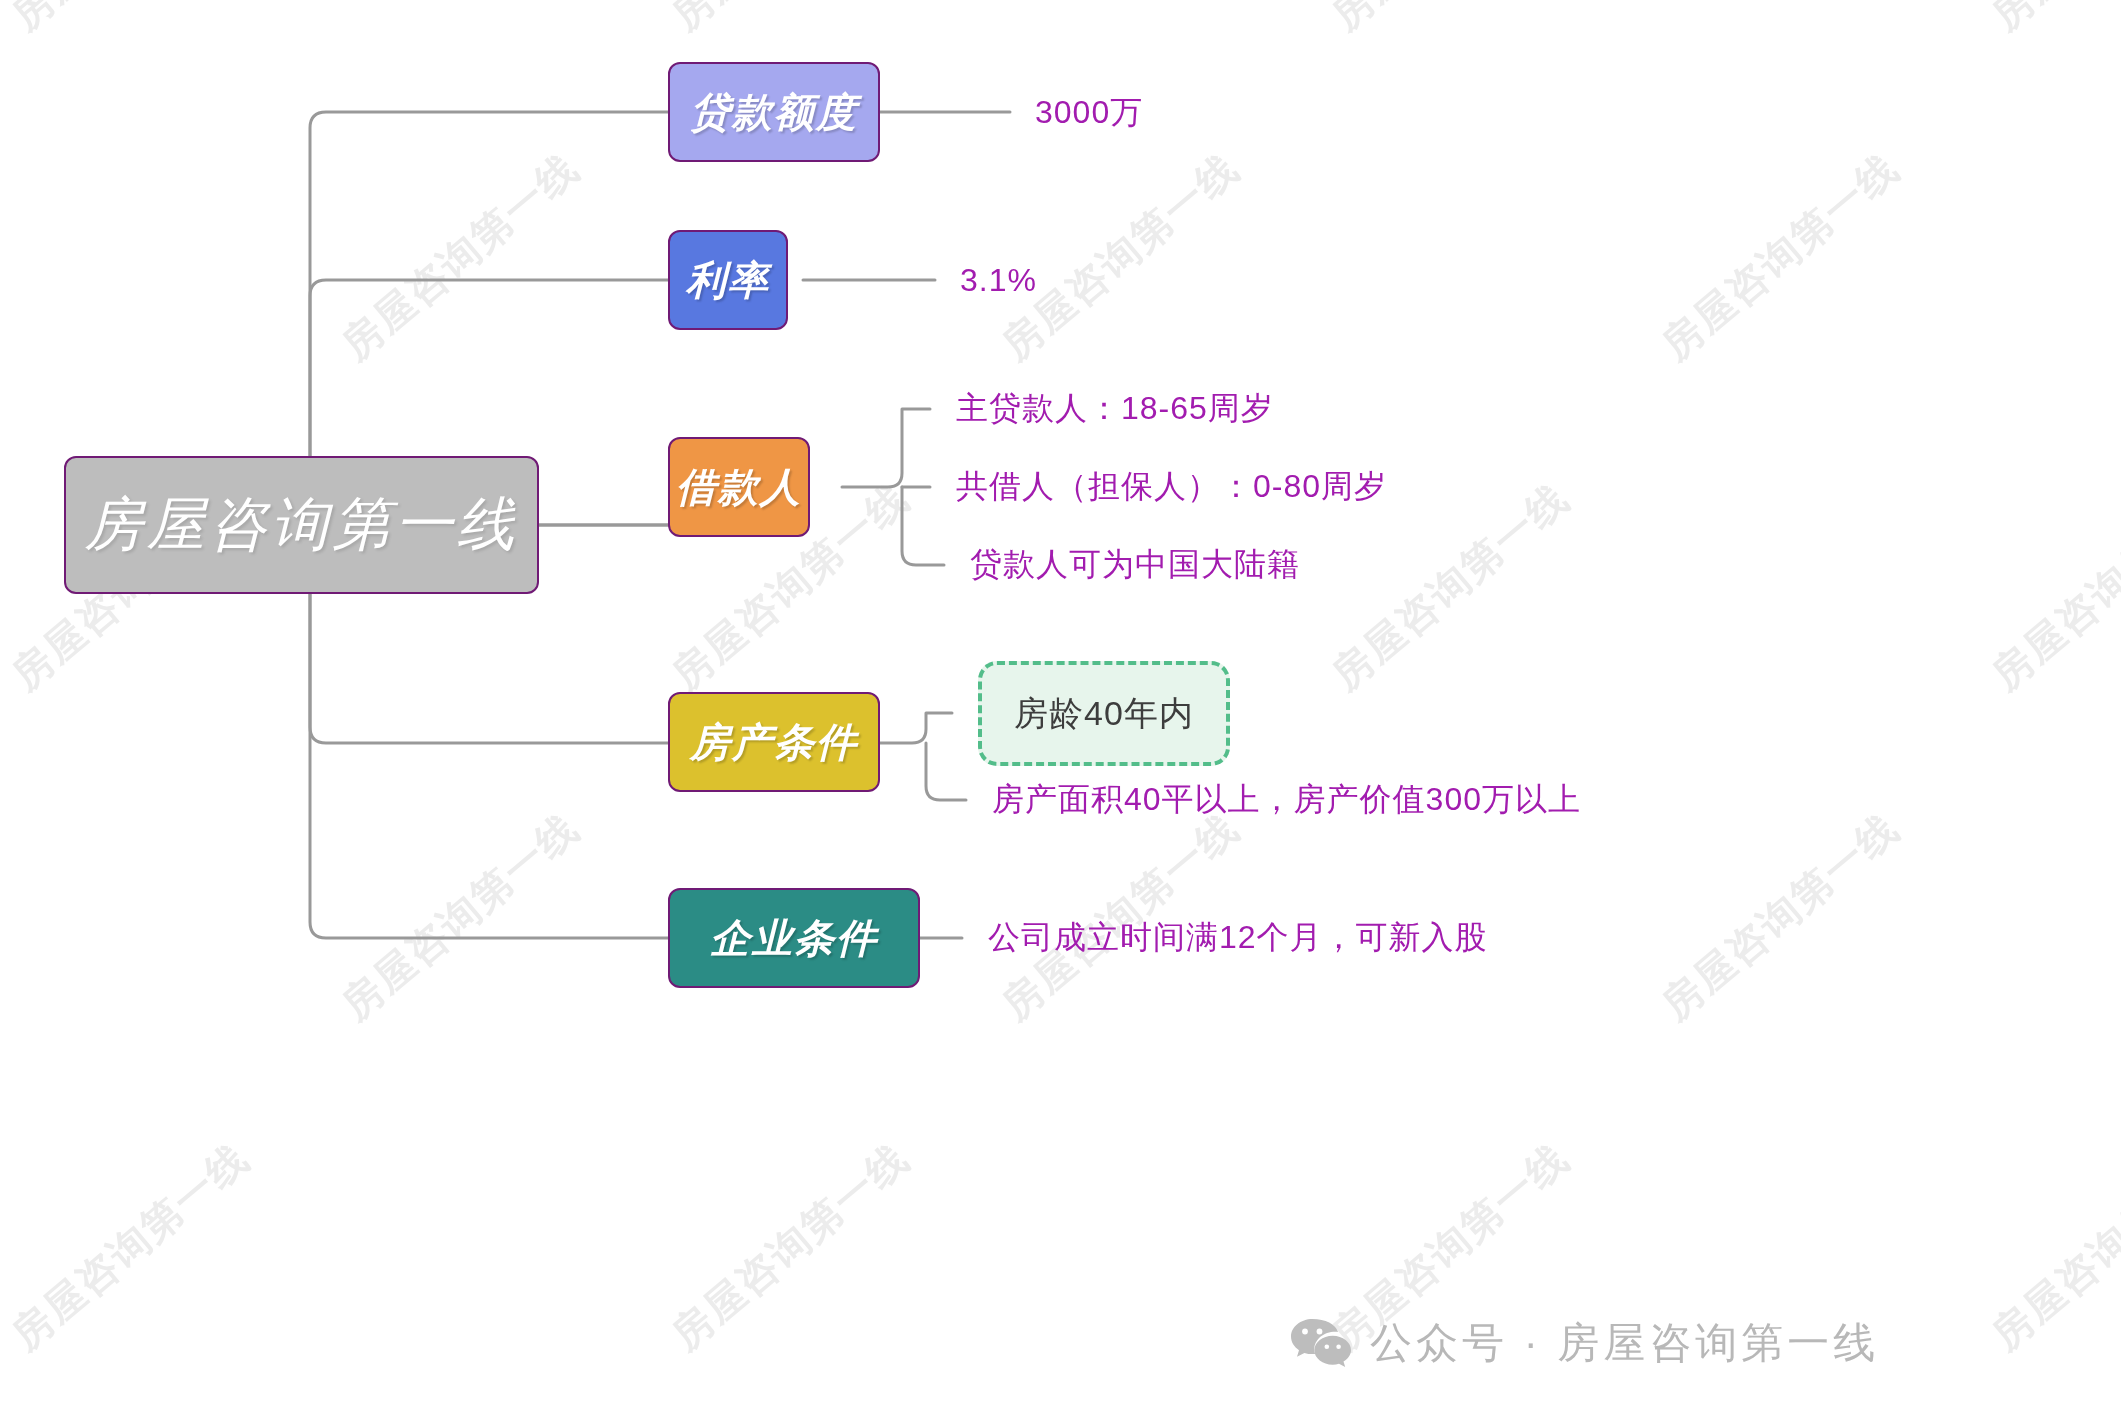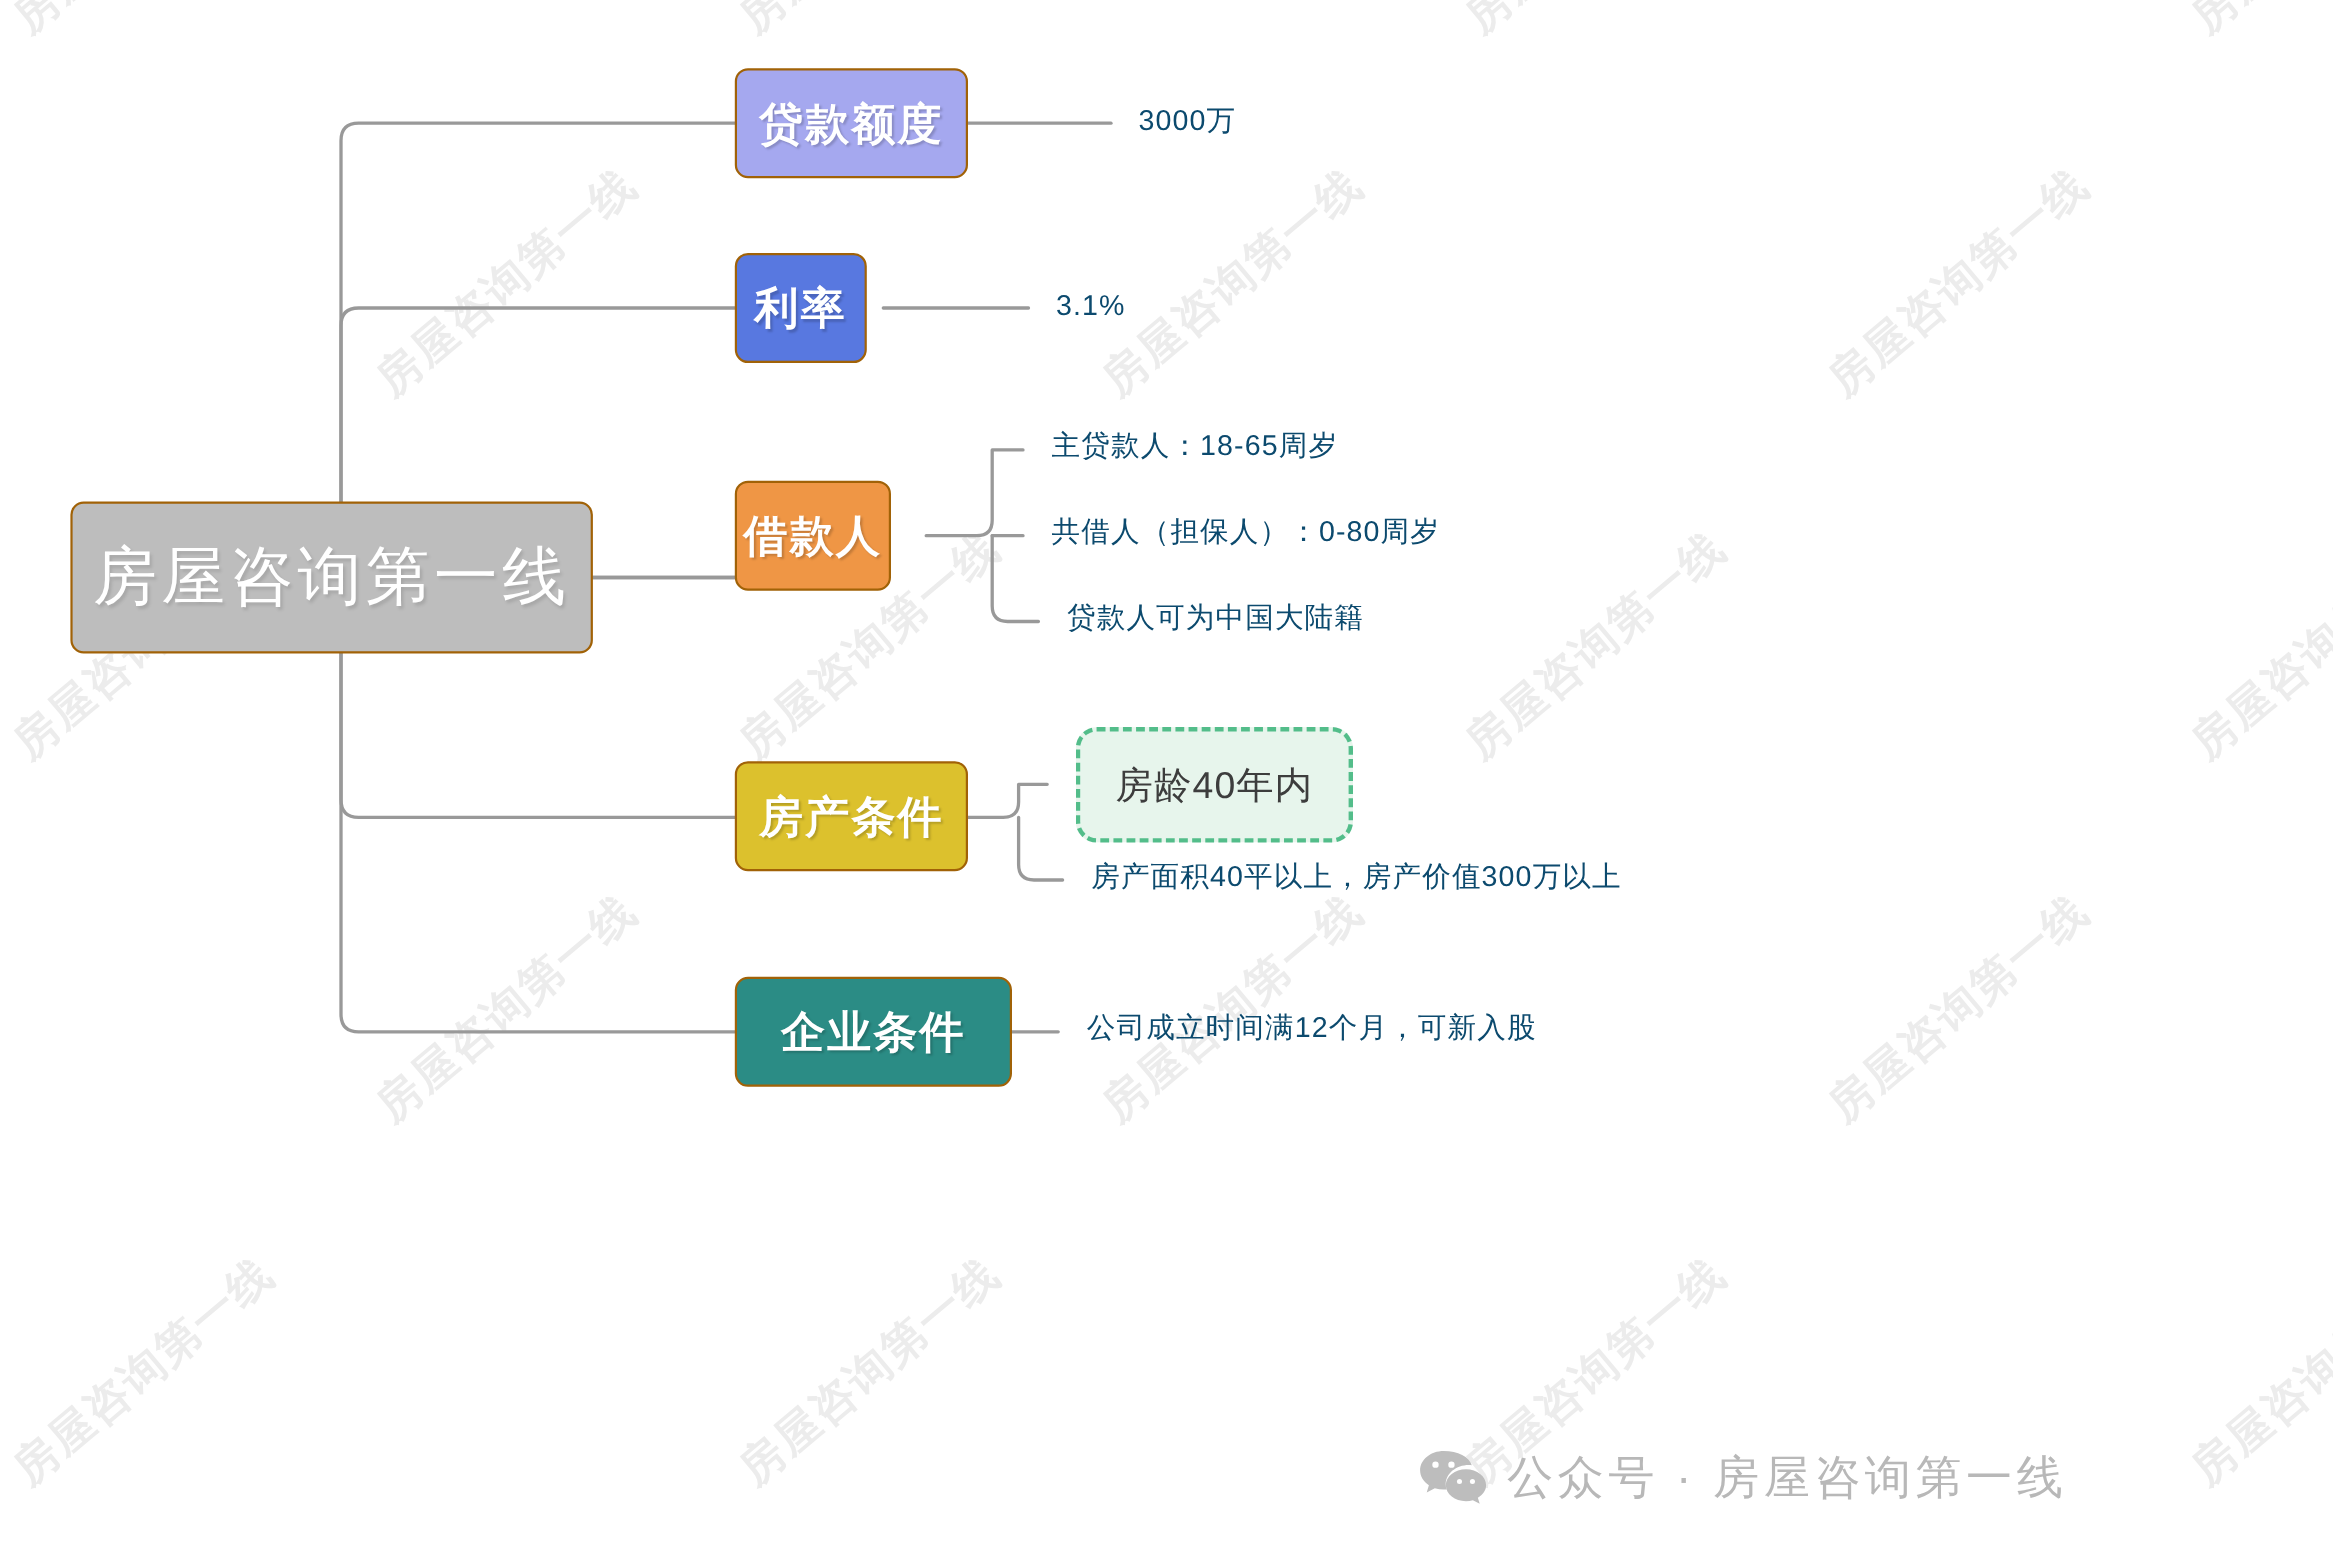--- a/index.html
+++ b/index.html
@@ -53,22 +53,23 @@
   .node {
     position: absolute;
     display: flex;
     align-items: center;
     justify-content: center;
     box-sizing: border-box;
     border-radius: 12px;
     color: #ffffff;
     font-weight: 700;
     text-shadow: 2px 2px 2px rgba(0,0,0,0.18);
-    border: 2px solid #a16207;
-    white-space: nowrap;
+    border: 2px solid #701a75;
+    white-space: nowrap;
+    font-style: italic;
   }
 
   .node-root {
     left: 64px;
     top: 456px;
     width: 475px;
     height: 138px;
     background: #bdbdbd;
     font-size: 58px;
     font-weight: 400;
@@ -84,22 +85,22 @@
 
   .node-loan   { left: 668px; top: 62px;  width: 212px; background: #a5a8ef; }
   .node-rate   { left: 668px; top: 230px; width: 120px; background: #5878e0; }
   .node-bwr    { left: 668px; top: 437px; width: 142px; background: #ef9645; }
   .node-prop   { left: 668px; top: 692px; width: 212px; background: #dcc12d; }
   .node-corp   { left: 668px; top: 888px; width: 252px; background: #2b8c85; }
 
   
   .leaf {
     position: absolute;
-    color: #0c4a6e;
-    font-size: 26px;
+    color: #a21caf;
+    font-size: 32px;
     font-weight: 400;
     letter-spacing: 1px;
     white-space: nowrap;
     line-height: 1;
   }
 
   
   .leaf-box {
     position: absolute;
     box-sizing: border-box;

